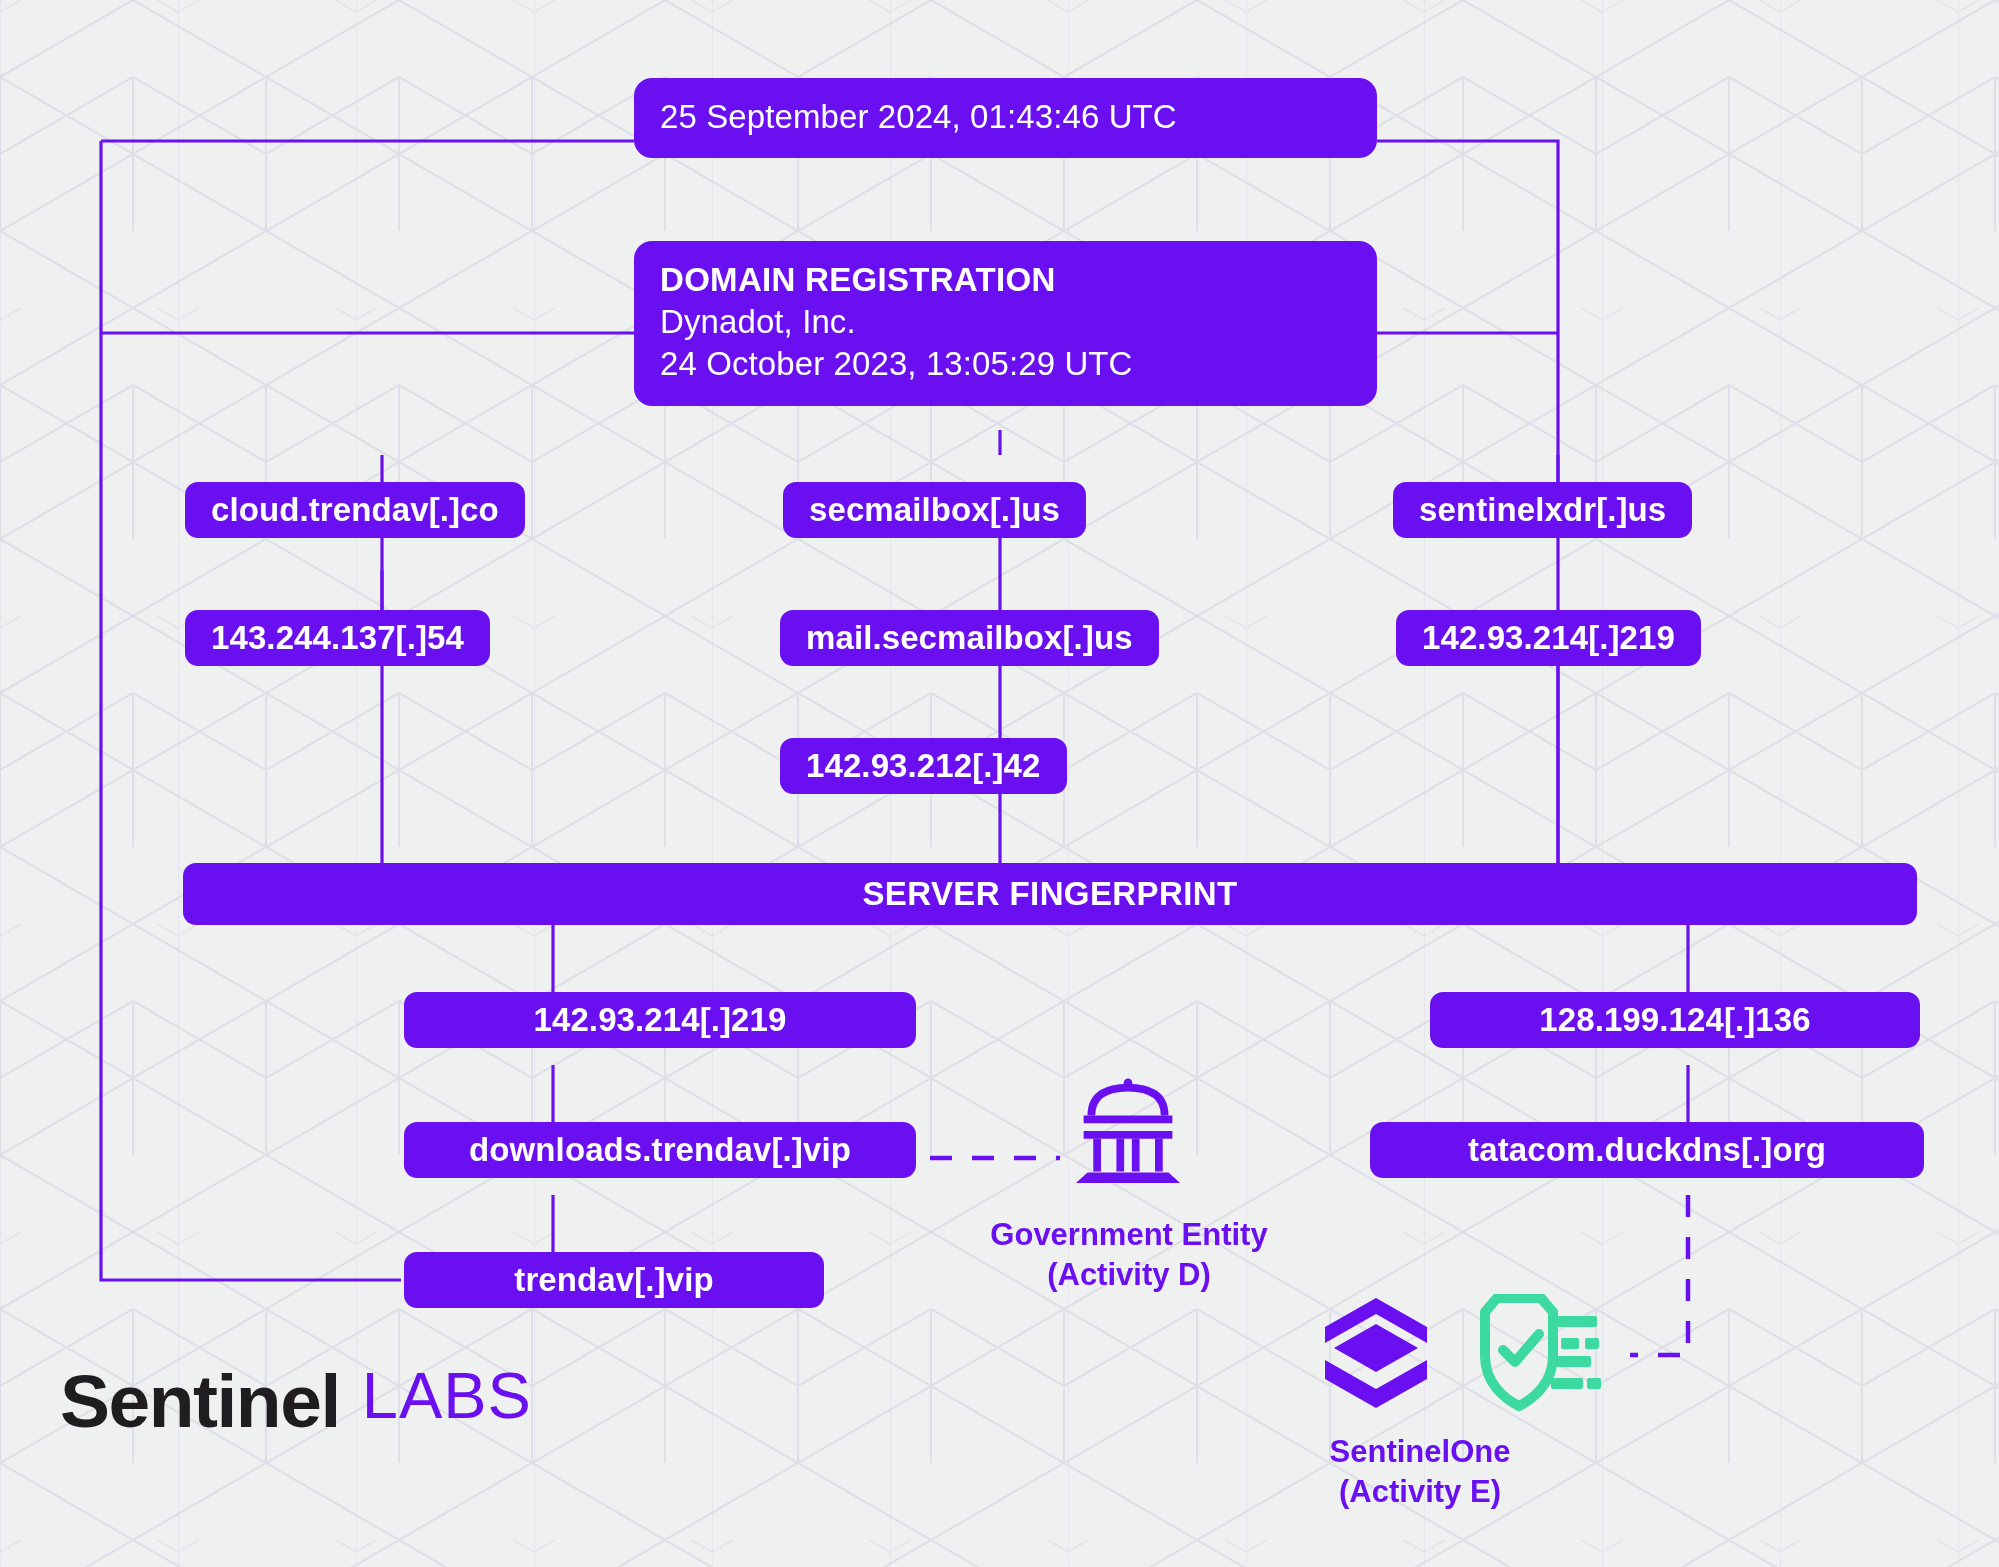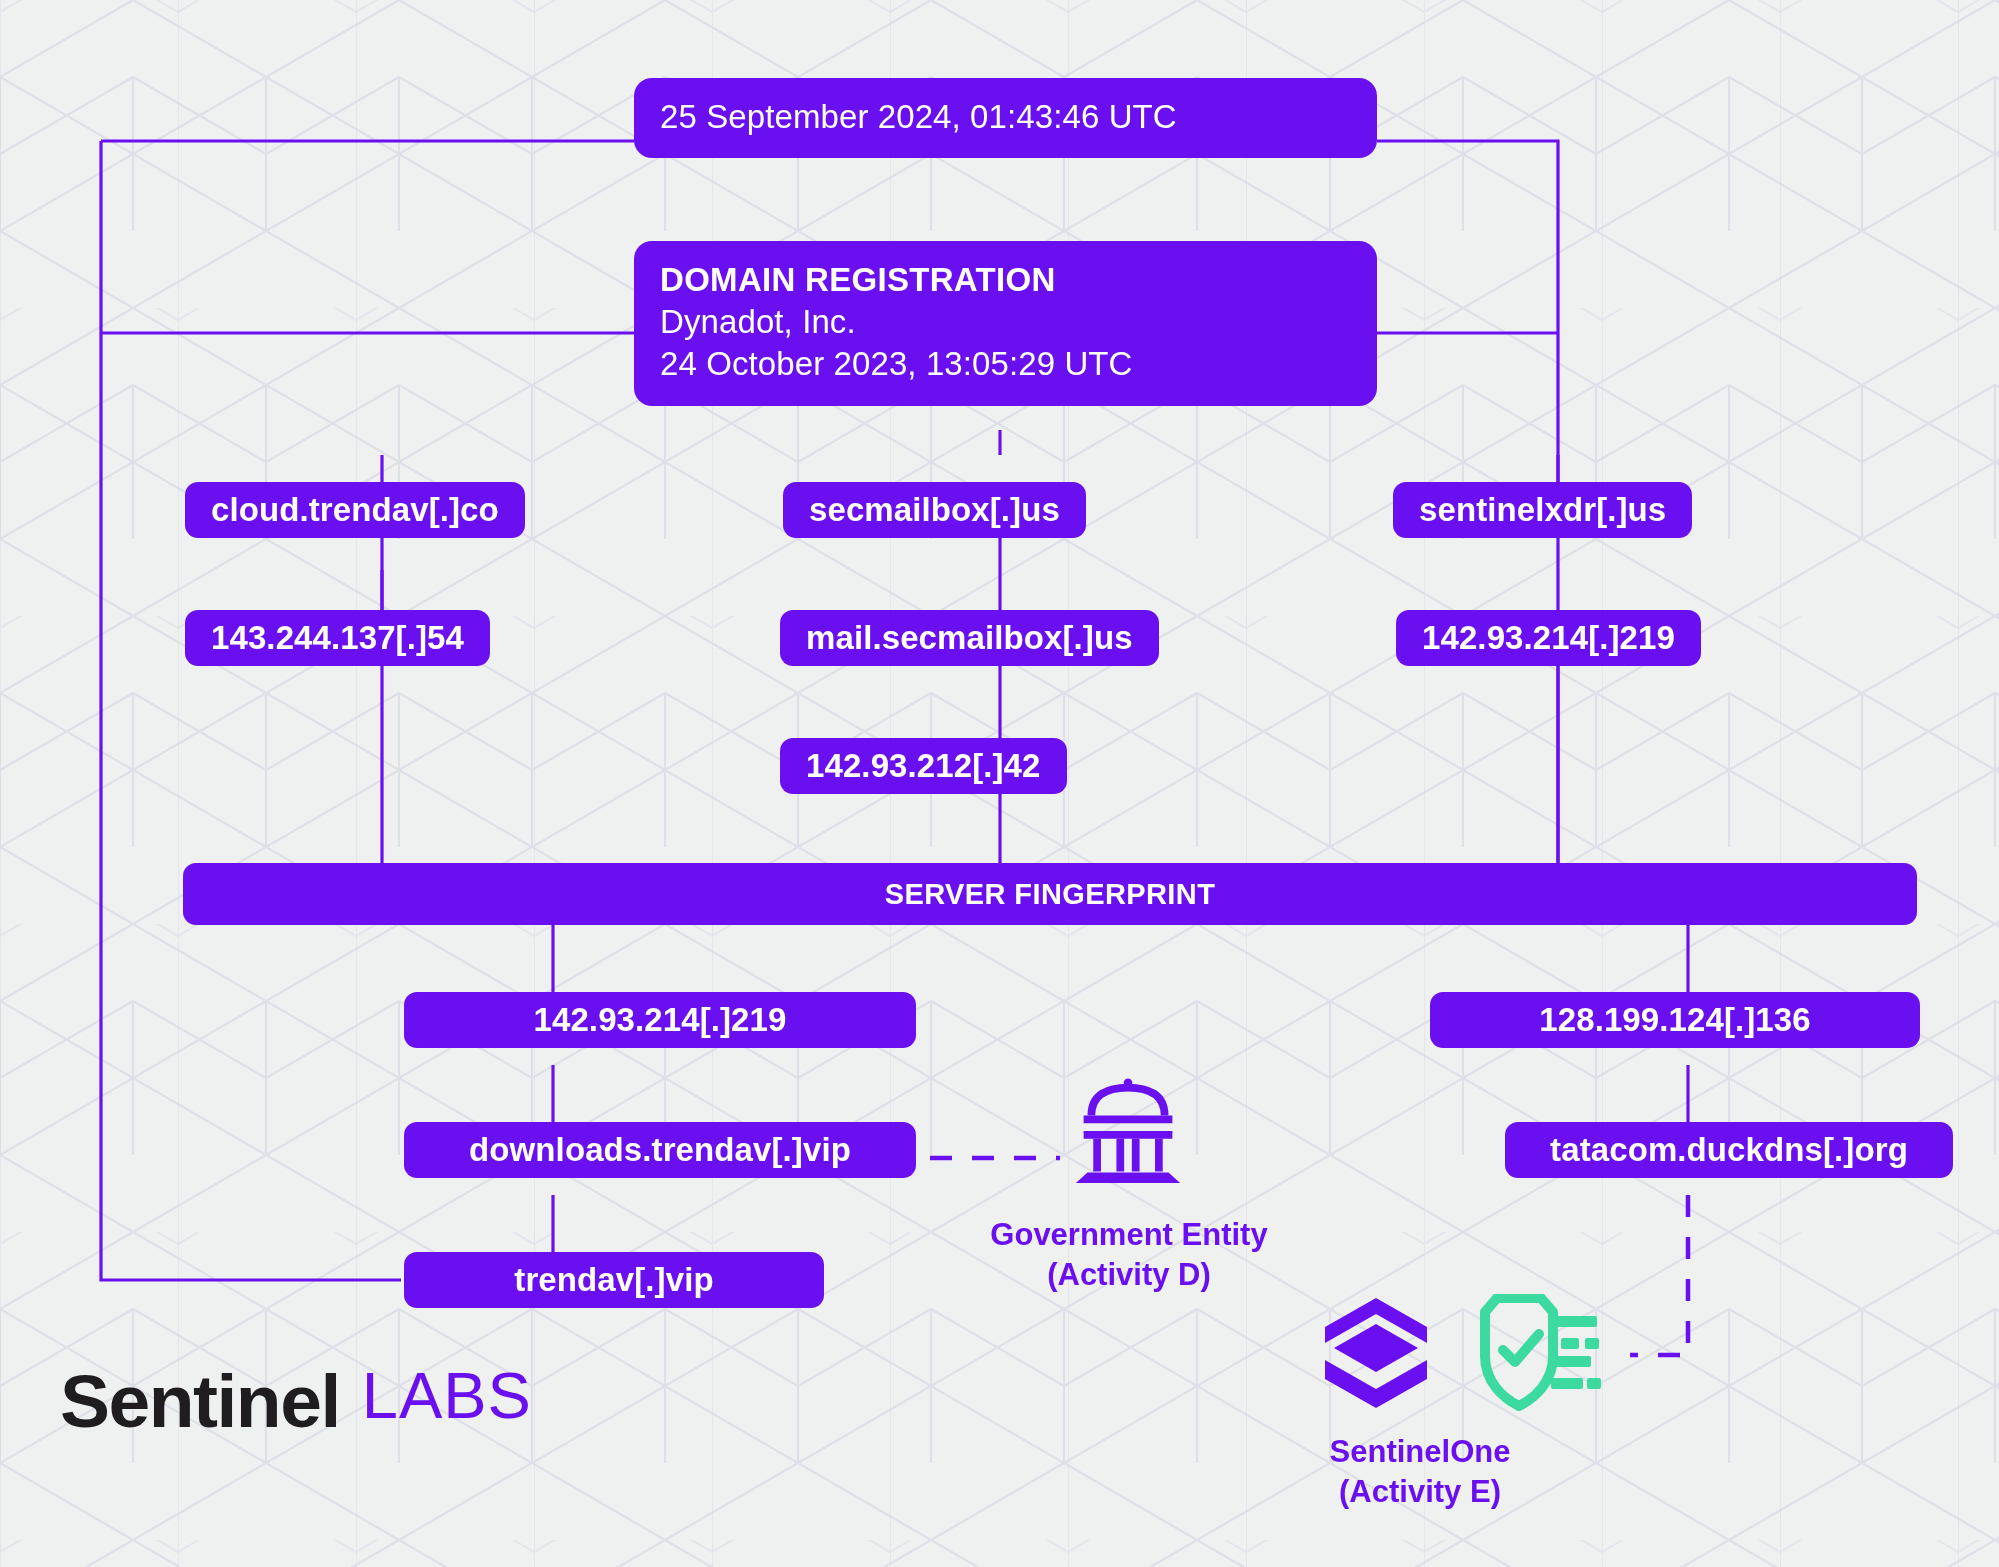--- a/index.html
+++ b/index.html
@@ -43,21 +43,21 @@
     letter-spacing: .1px;
     white-space: nowrap;
   }
   .node.pill {
     font-size: 33px;
     padding: 0 26px;
     height: 56px;
     border-radius: 13px;
   }
   .node.banner {
-    font-size: 29px;
+    font-size: 33px;
     letter-spacing: .4px;
     border-radius: 13px;
     height: 62px;
   }
   .node.info {
     display: block;
     padding: 18px 26px 20px 26px;
     border-radius: 18px;
     line-height: 1.28;
   }
@@ -227,21 +227,21 @@
   </div>
 
   <div class="node pill" style="left:404px; top:1252px; width:420px;">
     <span>trendav[.]vip</span>
   </div>
 
   <div class="node pill" style="left:1430px; top:992px; width:490px;">
     <span>128.199.124[.]136</span>
   </div>
 
-  <div class="node pill" style="left:1505px; top:1122px; width:448px;">
+  <div class="node pill" style="left:1370px; top:1122px; width:554px;">
     <span>tatacom.duckdns[.]org</span>
   </div>
 
   <div class="icon-wrap" style="left:1070px; top:1075px; width:116px; height:110px;">
     <svg viewBox="0 0 120 114" width="116" height="110">
       <g fill="none" stroke="#6a10f0" stroke-width="8">
         <circle cx="60" cy="8" r="4.5" fill="#6a10f0" stroke="none"></circle>
         <path d="M22 42 C22 20 39 13 60 13 C81 13 98 20 98 42"></path>
         <path d="M14 46 L106 46"></path>
         <path d="M14 62 L106 62"></path>

